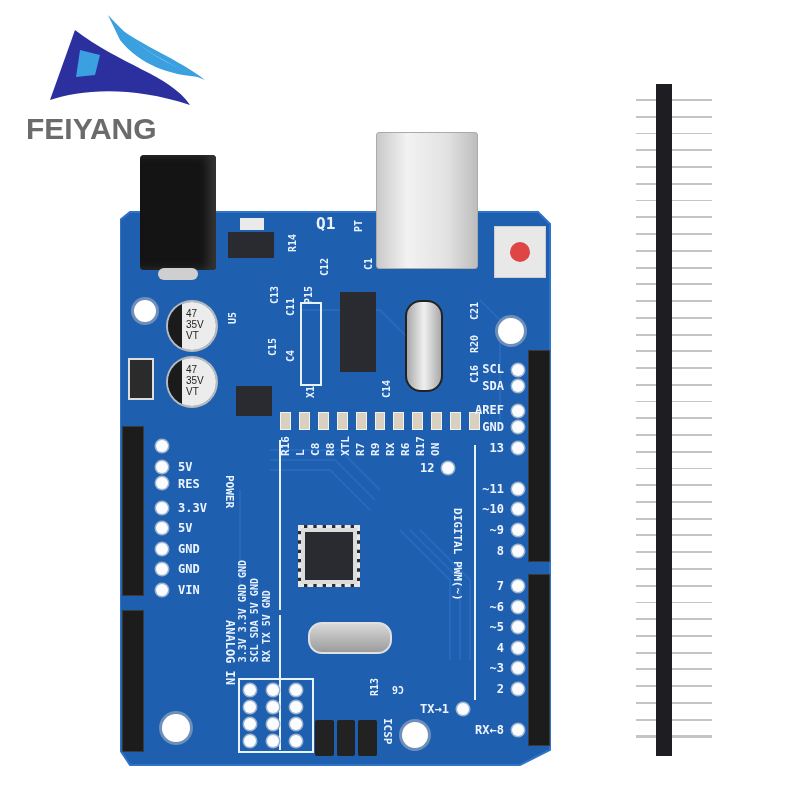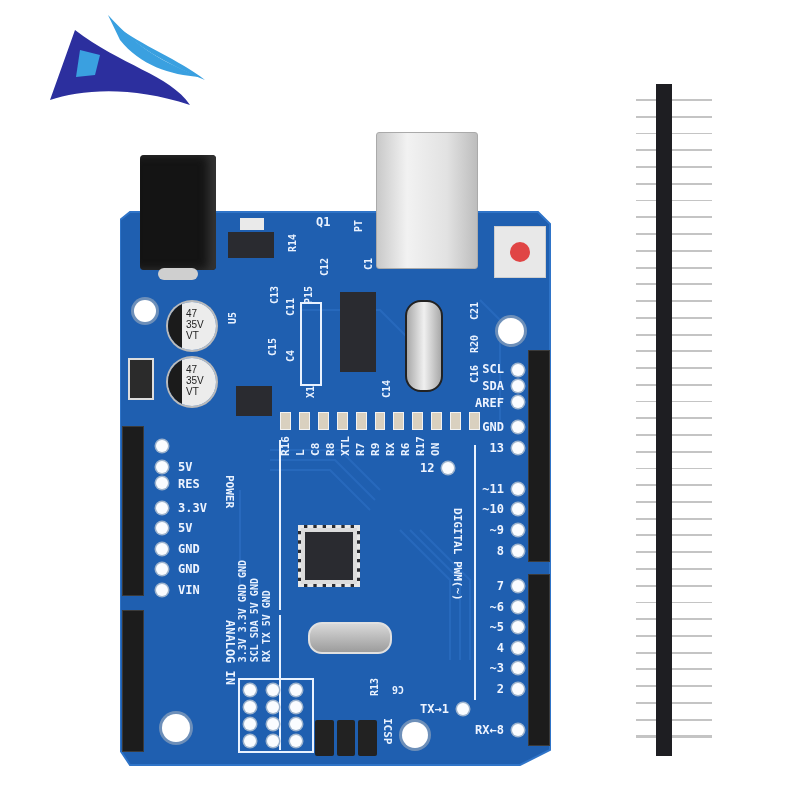--- a/index.html
+++ b/index.html
@@ -22,20 +22,21 @@
 </head>
 <body>
 
 <div class="abs" style="left:20px;top:5px;width:190px;height:150px;">
   <svg width="190" height="110" viewBox="0 0 190 110" style="position:absolute;left:0;top:0;">
     <path d="M88 10 C 110 40, 150 60, 185 75 C 160 55, 120 40, 95 20 Z" fill="#3aa0e0"></path>
     <path d="M88 10 C 120 45, 140 55, 180 72 C 150 70, 120 60, 100 35 Z" fill="#3aa0e0"></path>
     <path d="M55 25 L 30 95 C 60 85, 110 80, 170 100 C 150 70, 100 60, 55 25 Z" fill="#2c2f9e"></path>
     <path d="M60 45 L 56 72 L 75 70 L 80 50 Z" fill="#3aa0e0"></path>
   </svg>
+  <div class="abs logo-text" style="left:6px;top:107px;">FEIYANG</div>
 </div>
 
 <div class="abs board">
   <svg width="440" height="580" viewBox="0 0 440 580" style="position:absolute;left:0;top:0;">
     <path d="M10 22 L 418 22 L 430 34 L 430 560 L 400 575 L 10 575 L 0 560 L 0 30 Z" fill="#1f5fb0"></path>
     <path d="M10 22 L 418 22 L 430 34 L 430 560 L 400 575 L 10 575 L 0 560 L 0 30 Z" fill="none" stroke="#2f74c8" stroke-width="2"></path>
 
     <g stroke="#2a6cc0" stroke-width="2" fill="none" opacity="0.8">
       <path d="M150 260 L 220 260 L 260 300"></path>
       <path d="M150 270 L 215 270 L 255 310"></path>
@@ -199,21 +200,21 @@
 
   <div class="abs" style="left:300px;top:165px;width:104px;">
     <div style="display:flex;align-items:flex-end;justify-content:flex-end;height:20.6px;">
         <span class="pin-label">SCL</span>
         <div class="pin" style="margin-left:8px;"></div>
       </div>
     <div style="display:flex;align-items:center;justify-content:flex-end;height:20.6px;">
         <span class="pin-label">SDA</span>
         <div class="pin" style="margin-left:8px;"></div>
       </div>
-    <div style="display:flex;align-items:flex-start;justify-content:flex-end;height:20.6px;">
+    <div style="display:flex;align-items:flex-end;justify-content:flex-end;height:20.6px;">
         <span class="pin-label">AREF</span>
         <div class="pin" style="margin-left:8px;"></div>
       </div>
     <div style="display:flex;align-items:center;justify-content:flex-end;height:20.6px;">
         <span class="pin-label">GND</span>
         <div class="pin" style="margin-left:8px;"></div>
       </div>
     <div style="display:flex;align-items:center;justify-content:flex-end;height:20.6px;">
         <span class="pin-label">13</span>
         <div class="pin" style="margin-left:8px;"></div>
@@ -270,21 +271,21 @@
         <div class="pin" style="margin-left:8px;"></div>
       </div>
     <div style="display:flex;align-items:center;justify-content:flex-end;height:20.5px;">
         <span class="pin-label">RX←8</span>
         <div class="pin" style="margin-left:8px;"></div>
       </div>
   </div>
 
   <div class="abs silk silk-v" style="left:332px;top:318px;font-size:11px;">DIGITAL PWM(~)</div>
 
-  <div class="abs silk" style="left:196px;top:26px;font-size:12px;">Q1</div>
+  <div class="abs silk" style="left:196px;top:26px;font-size:16px;">Q1</div>
   <div class="abs silk silk-v silk-r180" style="left:168px;top:44px;font-size:10px;">R14</div>
   <div class="abs silk silk-v silk-r180" style="left:234px;top:30px;font-size:10px;">PT</div>
   <div class="abs silk silk-v silk-r180" style="left:200px;top:68px;font-size:10px;">C12</div>
   <div class="abs silk silk-v silk-r180" style="left:244px;top:68px;font-size:10px;">C1</div>
   <div class="abs silk silk-v silk-r180" style="left:150px;top:96px;font-size:10px;">C13</div>
   <div class="abs silk silk-v silk-r180" style="left:166px;top:108px;font-size:10px;">C11</div>
   <div class="abs silk silk-v silk-r180" style="left:184px;top:96px;font-size:10px;">P15</div>
   <div class="abs silk silk-v silk-r180" style="left:108px;top:122px;font-size:10px;">U5</div>
   <div class="abs silk silk-v silk-r180" style="left:148px;top:148px;font-size:10px;">C15</div>
   <div class="abs silk silk-v silk-r180" style="left:166px;top:160px;font-size:10px;">C4</div>

